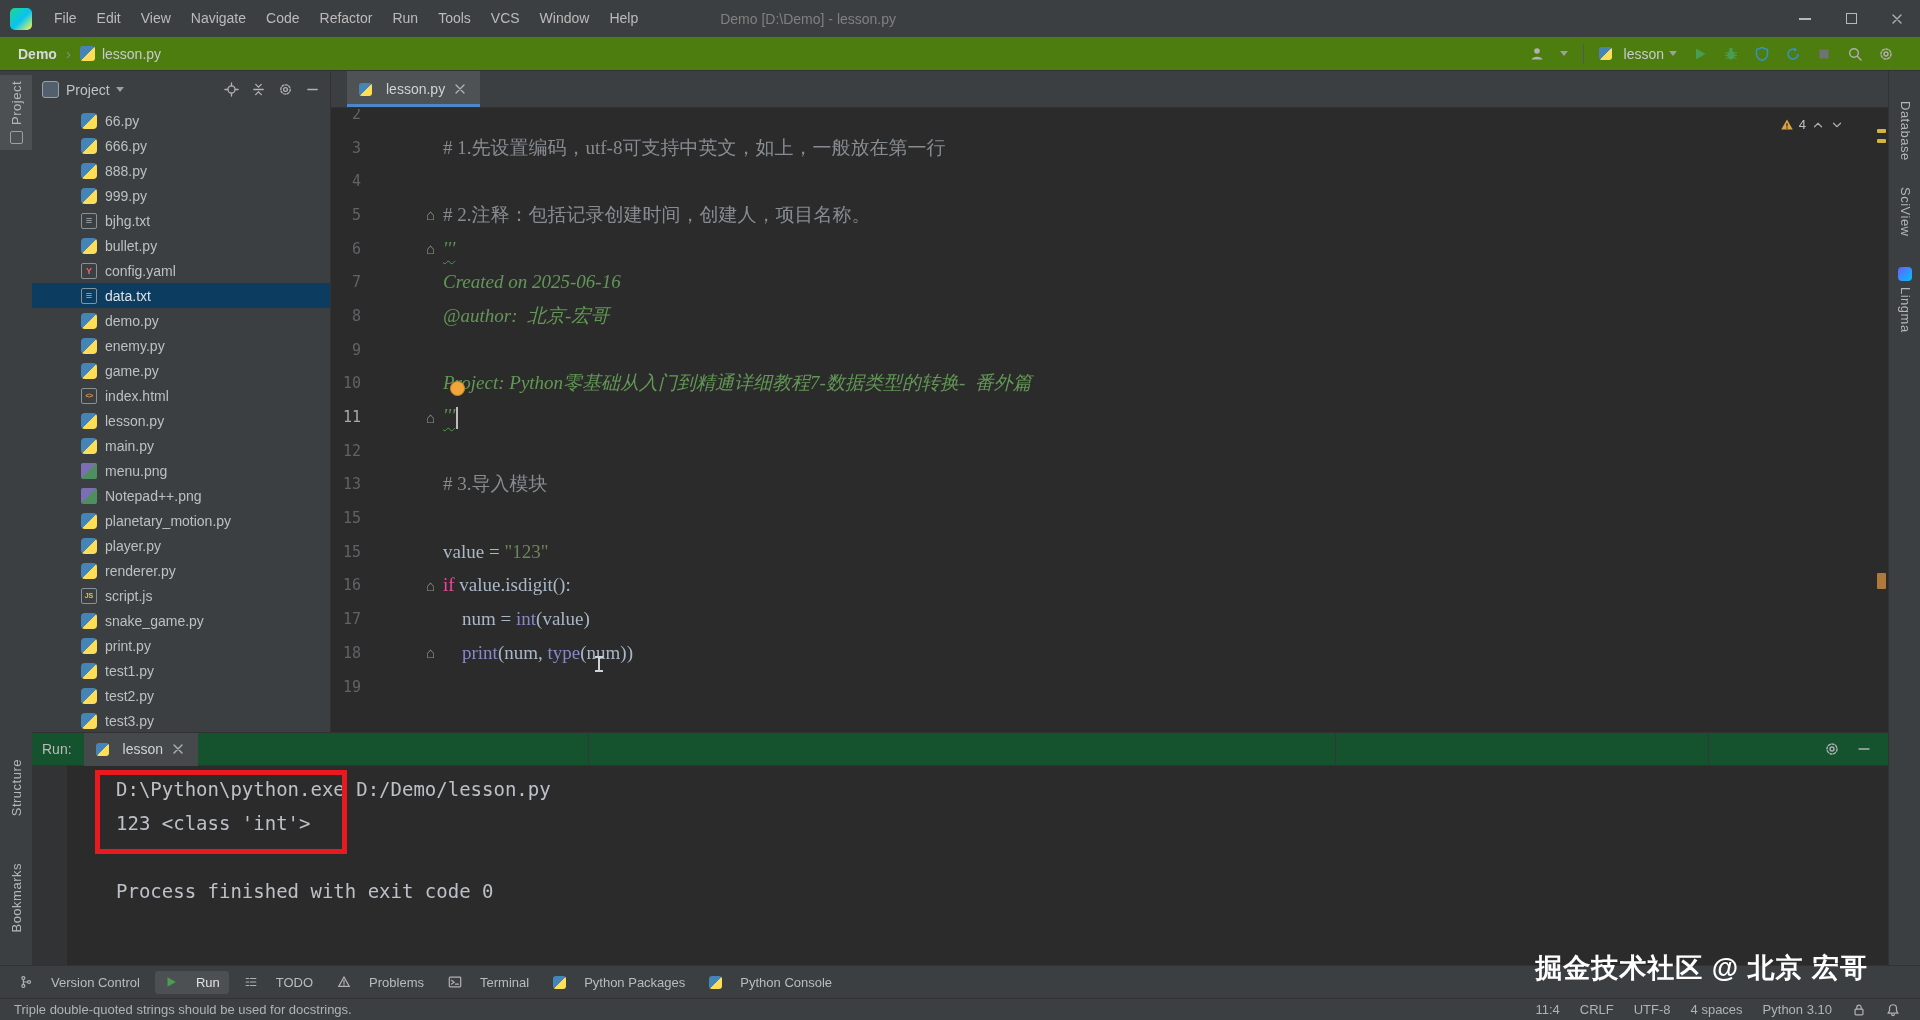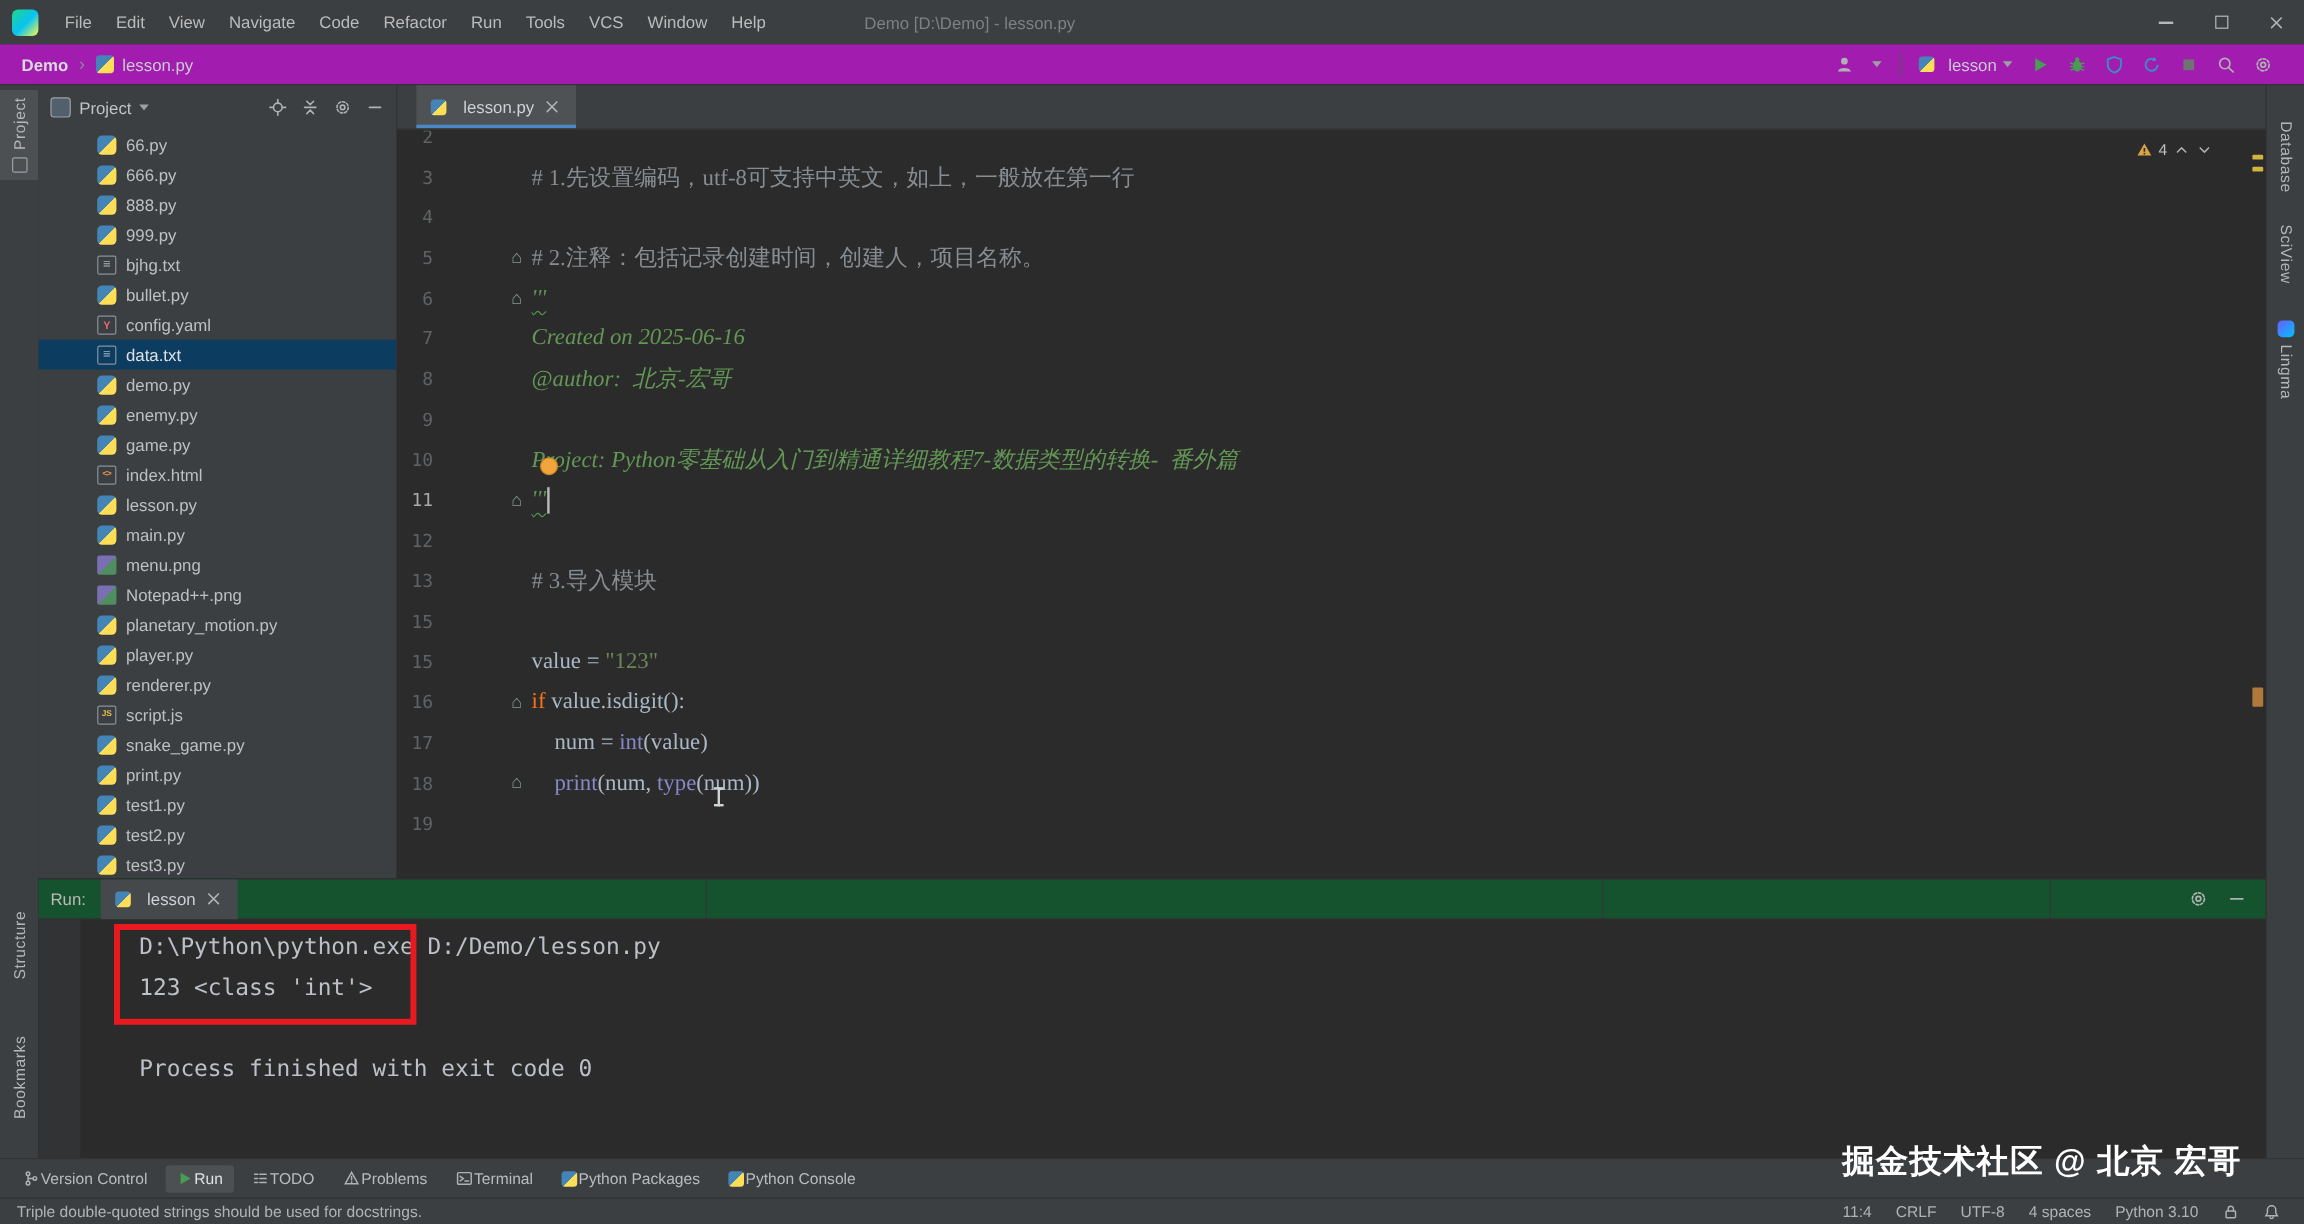--- a/index.html
+++ b/index.html
@@ -11,21 +11,21 @@
   #titlebar{position:absolute;left:0;top:0;width:1920px;height:37px;background:#3c3f41;display:flex;align-items:center;}
   .logo{width:22px;height:22px;border-radius:5px;margin:0 12px 0 10px;background:linear-gradient(135deg,#21d789,#07c3f2 52%,#fcf84a);flex:none;}
   #menubar{display:flex;align-items:center;height:37px;}
   .menu-item{padding:0 10px;font-size:14px;color:#bbbbbb;line-height:37px;cursor:default;}
   #win-title{color:#808080;font-size:14px;margin-left:72px;white-space:nowrap;}
   .win-controls{margin-left:auto;display:flex;height:37px;}
   .win-btn{width:46px;height:37px;display:flex;align-items:center;justify-content:center;color:#bbbbbb;}
   .glyph-min{width:12px;height:2px;background:#b6b8ba;}
   .glyph-max{width:11px;height:11px;border:1.5px solid #b6b8ba;box-sizing:border-box;}
   
-  #navbar{position:absolute;left:0;top:37px;width:1920px;height:34px;background:#a21caf;border-bottom:1px solid #323232;display:flex;align-items:center;padding-left:18px;box-sizing:border-box;}
+  #navbar{position:absolute;left:0;top:37px;width:1920px;height:34px;background:#4d7c0f;border-bottom:1px solid #323232;display:flex;align-items:center;padding-left:18px;box-sizing:border-box;}
   .crumb{font-size:14px;color:#c7cbd0;}
   .crumb.bold{font-weight:bold;color:#d7dade;}
   .crumb-sep::before{content:"›";}
   .crumb-sep{color:#8a8d90;margin:0 9px;font-size:15px;}
   .pyicon{width:15px;height:15px;border-radius:3px;background:linear-gradient(135deg,#4584b6 0 52%,#ffde57 52% 100%);display:inline-block;flex:none;margin-right:7px;}
   .pyicon.sm{width:13px;height:13px;}
   .nav-right{margin-left:auto;display:flex;align-items:center;gap:15px;padding-right:26px;}
   .caret-down{width:0;height:0;border-left:4px solid transparent;border-right:4px solid transparent;border-top:5px solid #9da0a3;display:inline-block;}
   .runcfg{display:flex;align-items:center;gap:5px;font-size:14px;color:#c7cbd0;}
   .vdiv{width:1px;height:20px;background:#55585a;}
@@ -67,21 +67,21 @@
   .gut-num{flex:none;width:30px;text-align:right;font-family:"DejaVu Sans Mono",monospace;font-size:15px;color:#606366;}
   .gut-ico{flex:none;width:82px;display:flex;justify-content:flex-end;padding-right:8px;box-sizing:border-box;}
   .fold-ico{color:#8a988f;font-size:15px;line-height:1;}
   .eline.active .gut-num{color:#a9a9a9;}
   .code{font-family:Liberation Serif, serif;font-size:19px;white-space:pre;color:#a9b7c6;}
   .tok-plain{color:#a9b7c6;}
   .tok-comment{color:#878c91;}
   .tok-docstring{color:#629755;font-style:italic;}
   .tok-wavy{text-decoration:underline wavy #4e9a51;text-underline-offset:5px;text-decoration-thickness:1px;}
   .tok-string{color:#6a8759;}
-  .tok-keyword{color:#f97316;text-align:center;}
+  .tok-keyword{color:#ec4899;text-align:center;}
   .tok-builtin{color:#8888c6;}
   .caret{display:inline-block;width:2px;height:22px;background:#bbbbbb;vertical-align:middle;margin-left:1px;}
   .bulb{position:absolute;left:119px;top:272px;width:13px;height:13px;border-radius:50%;background:#f1a53a;border:1px solid #c98a28;z-index:3;}
   .inspection{position:absolute;top:8px;right:44px;display:flex;align-items:center;gap:5px;font-size:13px;color:#bdc0c3;z-index:3;}
   .inspection span[data-icon] svg{width:14px;height:14px;}
   #editor-scrollbar{position:absolute;top:0;right:0;width:14px;bottom:0;}
   #editor-scrollbar .mark{position:absolute;right:2px;width:9px;border-radius:1px;}
   .mousecursor{position:absolute;left:267px;top:547px;width:2px;height:16px;background:#d0d3d6;z-index:4;}
   .mousecursor::before,.mousecursor::after{content:"";position:absolute;left:-3px;width:8px;height:2px;background:#d0d3d6;}
   .mousecursor::after{bottom:0;}
@@ -91,21 +91,21 @@
   .rp-label{font-size:14px;color:#bbbbbb;margin-left:10px;}
   .rp-tab{margin-left:12px;height:33px;display:flex;align-items:center;gap:7px;padding:0 12px;background:#46494c;font-size:14px;color:#ced2d6;box-sizing:border-box;}
   .rp-sep{position:absolute;top:0;height:32px;width:1px;background:#34373a;}
   .rp-right{margin-left:auto;display:flex;align-items:center;gap:16px;padding-right:16px;}
   #run-toolbar{position:absolute;left:0;top:33px;bottom:0;width:35px;background:#313335;display:flex;flex-direction:column;align-items:center;padding-top:12px;gap:17px;box-sizing:border-box;}
   #console-output{position:absolute;left:35px;top:33px;right:0;bottom:0;padding:6px 0 0 49px;}
   .cline{height:34px;line-height:34px;font-family:"DejaVu Sans Mono",monospace;font-size:19px;color:#bdc1c7;white-space:pre;}
   .hl-box{position:absolute;left:63px;top:37px;width:252px;height:84px;border:5px solid #e8191f;box-sizing:border-box;z-index:5;}
   
   #toolrow{position:absolute;left:0;top:965px;width:1920px;height:33px;background:#3c3f41;border-top:1px solid #323232;display:flex;align-items:center;gap:6px;padding-left:10px;box-sizing:border-box;}
-  .twb{display:flex;align-items:center;gap:1px;font-size:13px;color:#b9bcbf;padding:4px 9px;border-radius:3px;white-space:nowrap;}
+  .twb{display:flex;align-items:center;gap:18px;font-size:13px;color:#b9bcbf;padding:4px 9px;border-radius:3px;white-space:nowrap;}
   .twb.active{background:#4c5052;color:#e0e2e4;}
   .tw-ico svg{width:14px;height:14px;}
   
   #statusbar{position:absolute;left:0;top:998px;width:1920px;height:22px;background:#3c3f41;border-top:1px solid #323232;display:flex;align-items:center;font-size:13px;color:#b0b3b6;padding:0 14px;box-sizing:border-box;}
   #status-right{margin-left:auto;display:flex;align-items:center;gap:20px;padding-right:6px;}
   .sb-item{white-space:nowrap;}
   .sb-ico svg{width:14px;height:14px;}
   
   #watermark{position:absolute;right:52px;top:950px;font-size:27px;font-weight:bold;color:#ffffff;letter-spacing:1px;z-index:10;white-space:nowrap;}
 </style>

